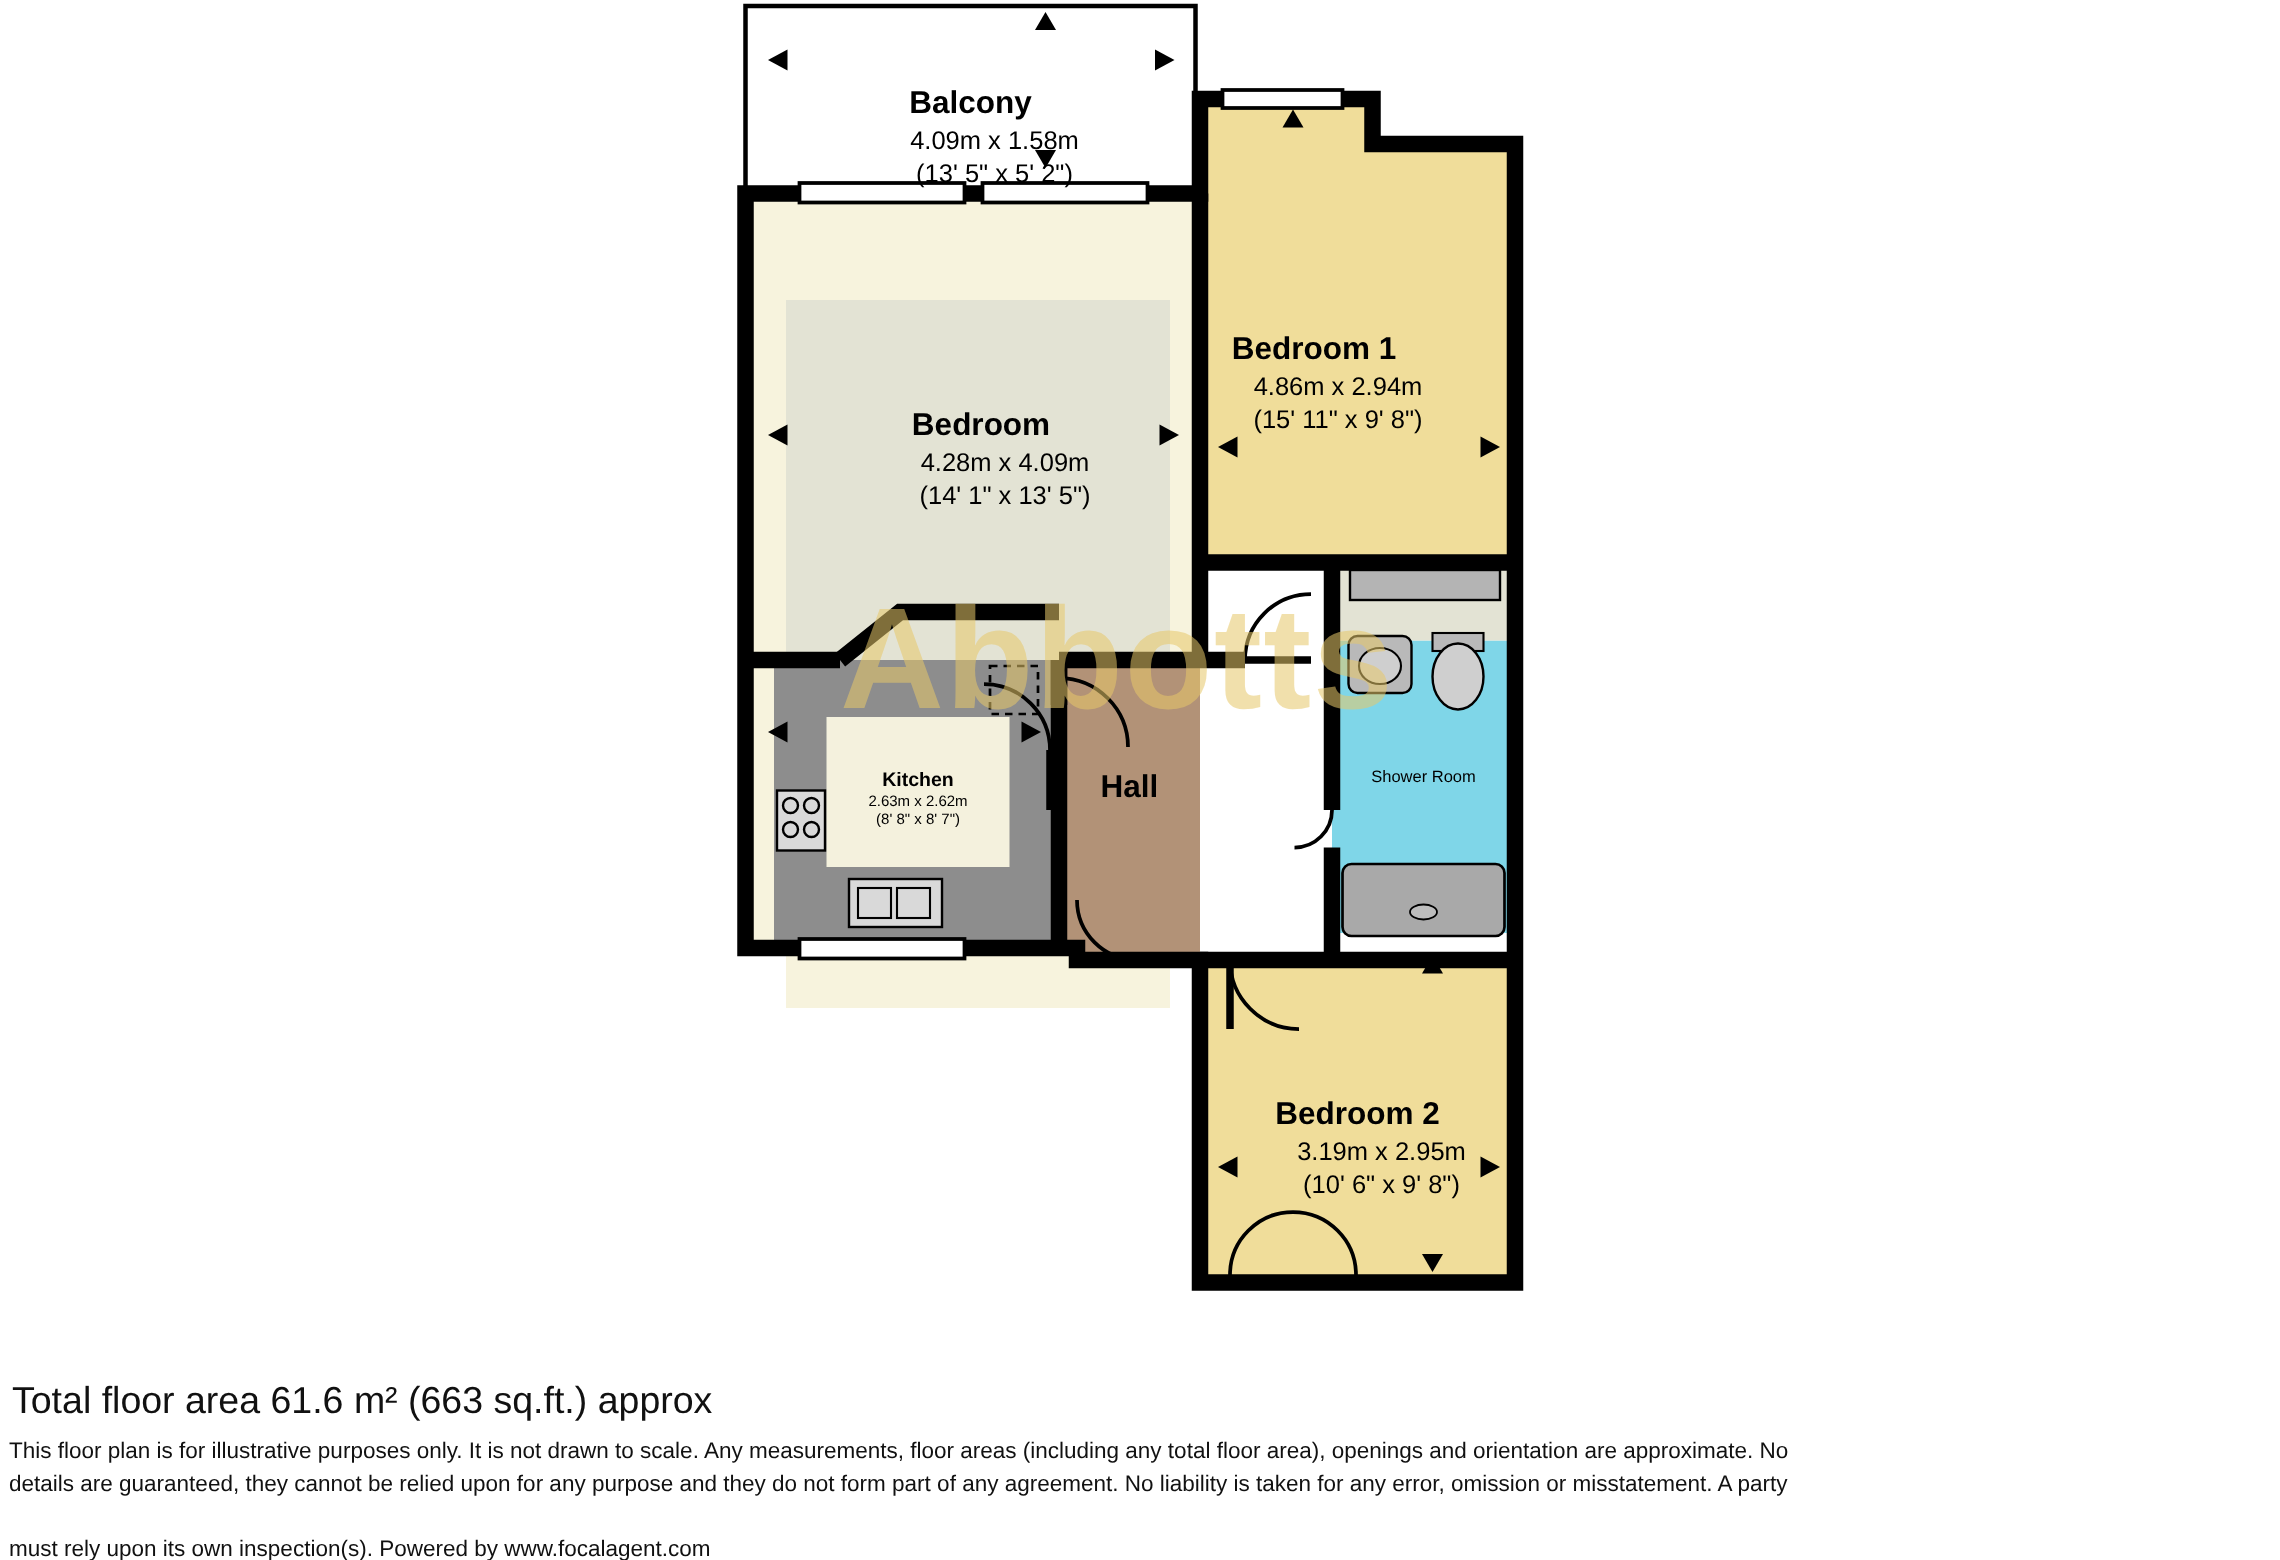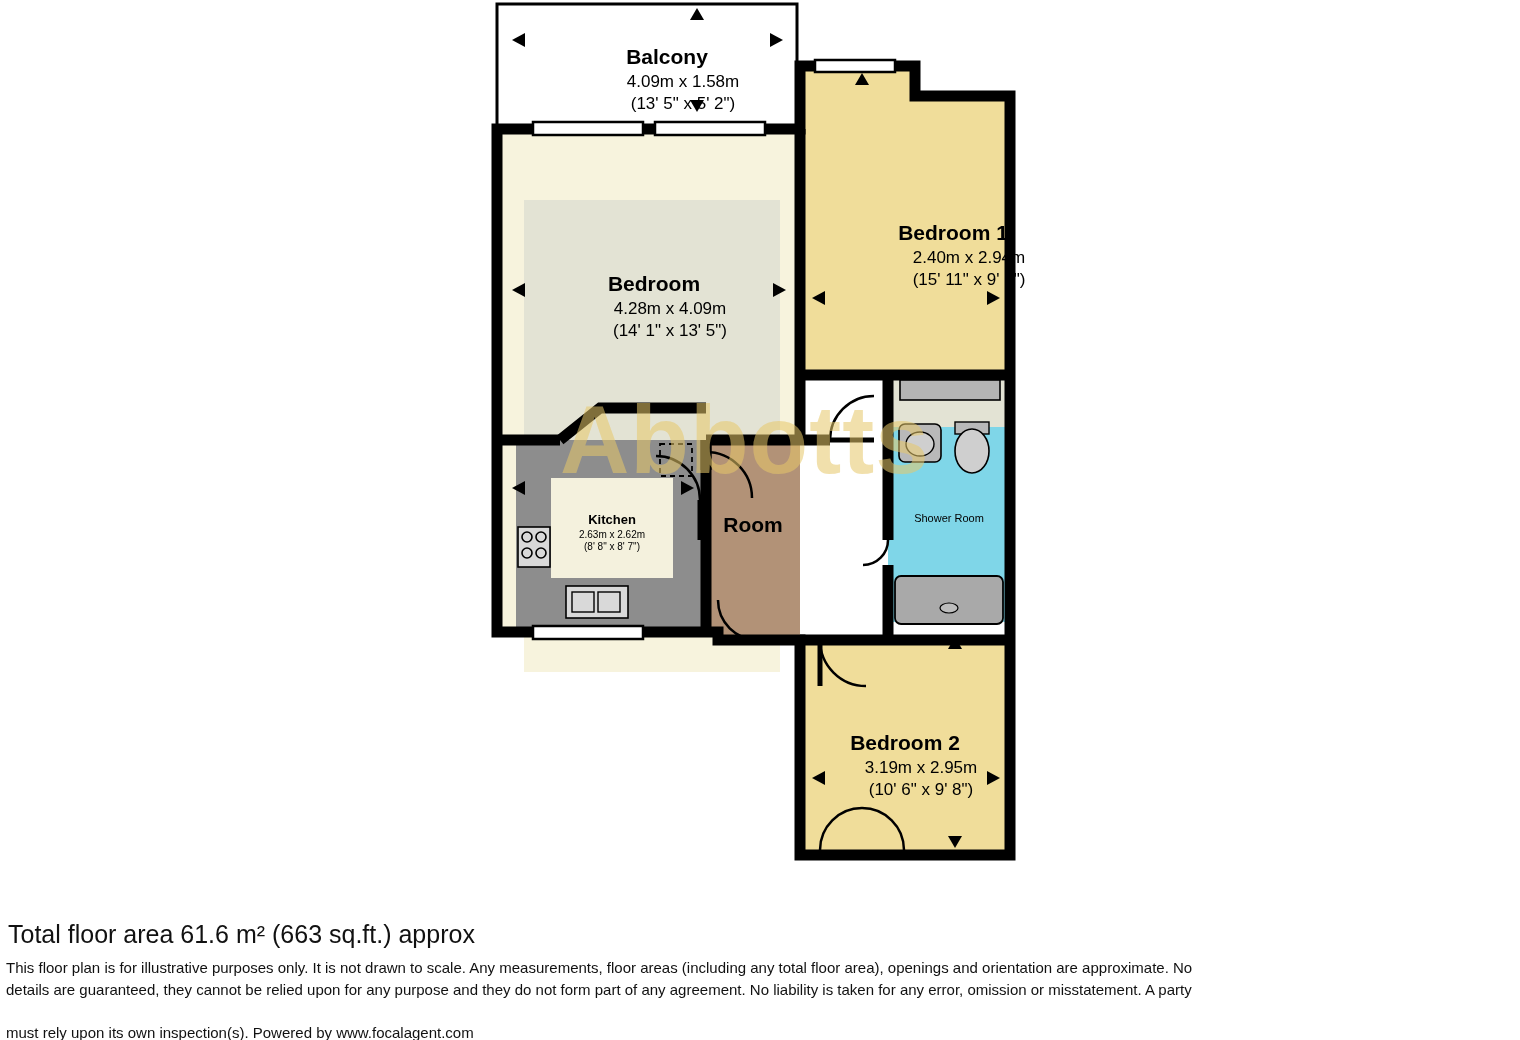--- a/index.html
+++ b/index.html
@@ -205,52 +205,52 @@
       <polygon points="694,488 681,481 681,495"></polygon>
 
       <polygon points="812,778 825,771 825,785"></polygon>
       <polygon points="1000,778 987,771 987,785"></polygon>
       <polygon points="955,848 948,836 962,836"></polygon>
       <polygon points="955,637 948,649 962,649"></polygon>
     </g>
   </svg>
 
   
-  <div class="label room-big" style="left:497px; top:44px; width:300px;padding-left:20px;">
+  <div class="label room-big" style="left:497px; top:56px; width:300px;">
     <div class="name">Balcony</div>
     <div class="dim">4.09m x 1.58m</div>
     <div class="dim">(13' 5" x 5' 2")</div>
   </div>
 
   <div class="label room-big" style="left:504px; top:271px; width:300px;">
     <div class="name">Bedroom</div>
     <div class="dim">4.28m x 4.09m</div>
     <div class="dim">(14' 1" x 13' 5")</div>
   </div>
 
-  <div class="label room-big" style="left:848px; top:220px; width:210px;">
+  <div class="label room-big" style="left:771px; top:220px; width:210px;">
     <div class="name">Bedroom 1</div>
-    <div class="dim">2.40m x 2.94m</div>
+    <div class="dim">4.86m x 2.94m</div>
     <div class="dim">(15' 11" x 9' 8")</div>
   </div>
 
   <div class="label room-big" style="left:800px; top:730px; width:210px;">
     <div class="name">Bedroom 2</div>
     <div class="dim">3.19m x 2.95m</div>
     <div class="dim">(10' 6" x 9' 8")</div>
   </div>
 
   <div class="label room-small" style="left:551px; top:512px; width:122px;">
     <div class="name">Kitchen</div>
     <div class="dim">2.63m x 2.62m</div>
     <div class="dim">(8' 8" x 8' 7")</div>
   </div>
 
   <div class="label room-big" style="left:706px; top:512px; width:94px;">
-    <div class="name">Room</div>
+    <div class="name">Hall</div>
   </div>
 
   <div class="label room-tiny" style="left:888px; top:511px; width:122px;">
     <div class="name">Shower Room</div>
   </div>
 </div>
 
 <div id="footer">
   <div class="total-area">Total floor area 61.6 m² (663 sq.ft.) approx</div>
   <div class="disclaimer">

